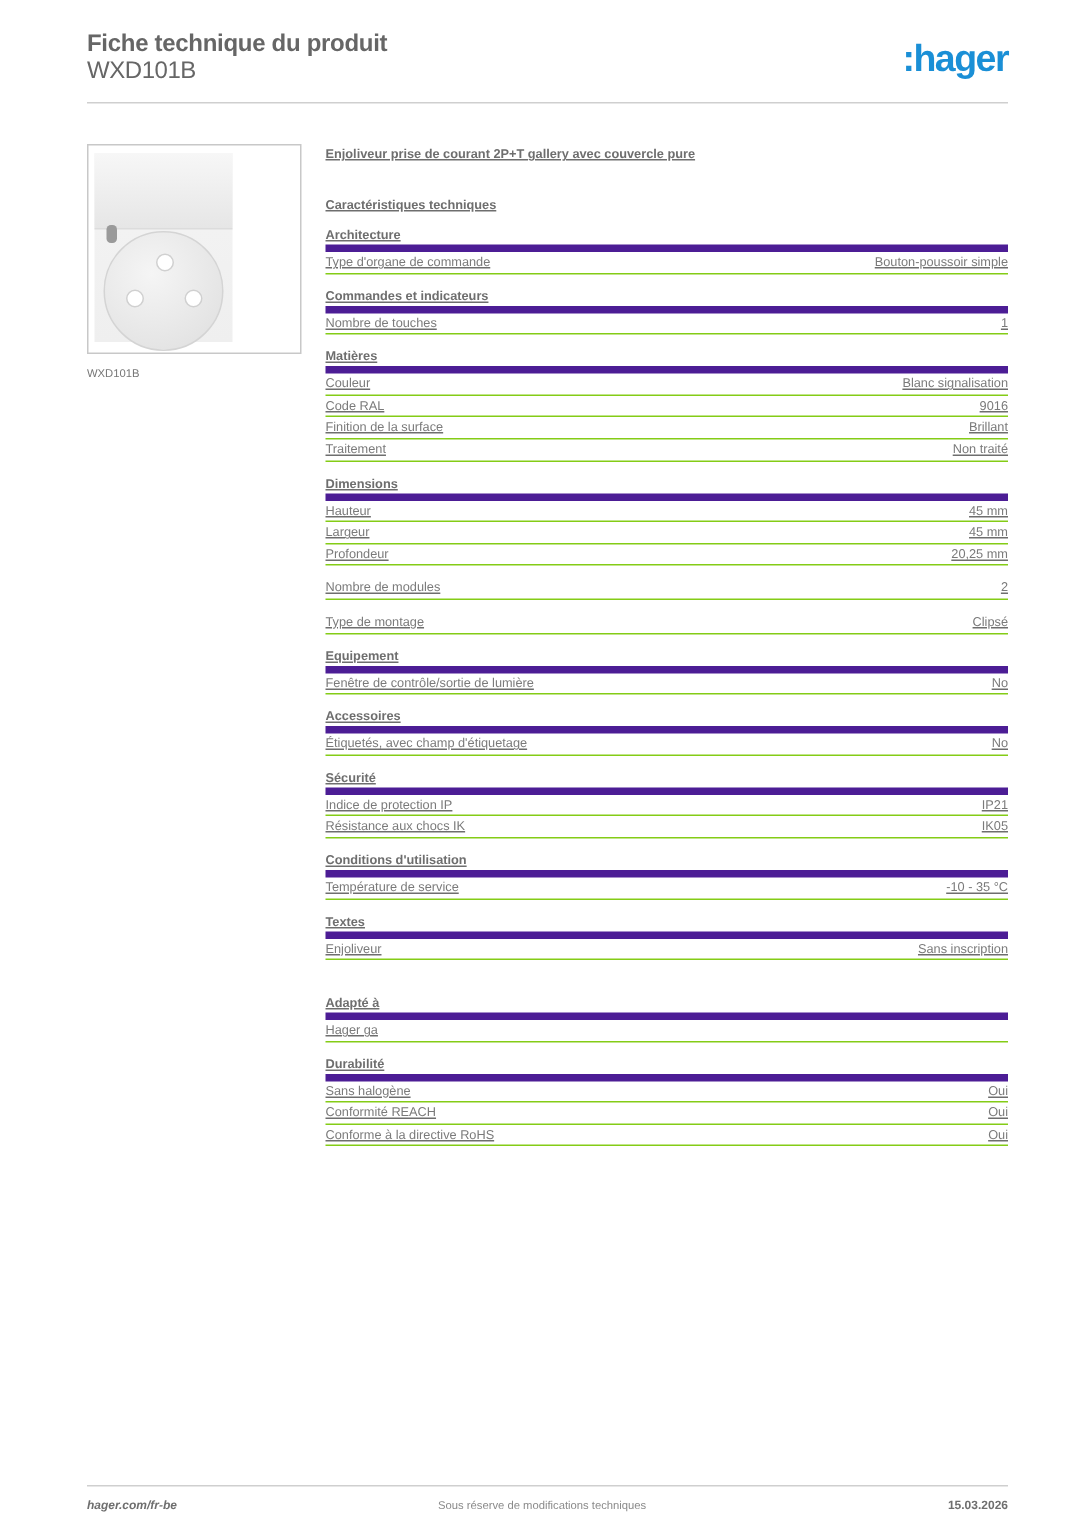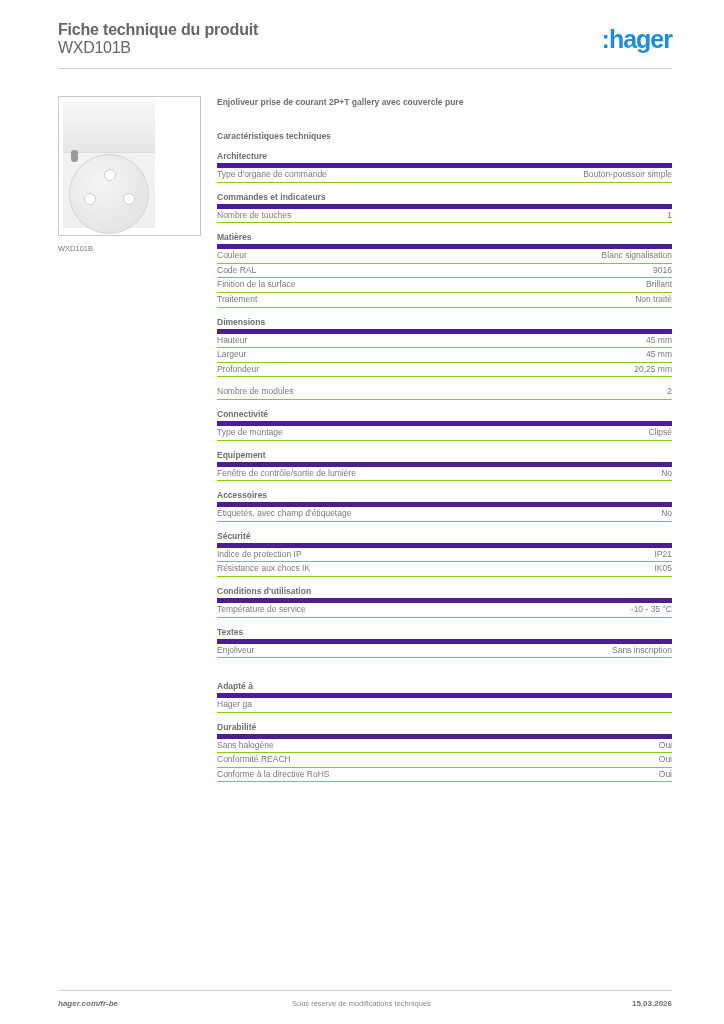--- a/index.html
+++ b/index.html
@@ -50,21 +50,21 @@
       position: absolute; width: 10px; height: 10px; border-radius: 50%;
       background: #ffffff; border: 1px solid #d0d0d0;
     }
     .pin.earth { left: 34px; top: 14px; }
     .pin.left { left: 14px; top: 38px; }
     .pin.right { left: 53px; top: 38px; }
     .image-caption {
       position: absolute; left: 58px; top: 244px; font-size: 7.5px; color: #777777;
     }
     .content {
-      position: absolute; left: 217px; top: 96px; width: 455px;
+      position: absolute; left: 217px; top: 96px; width: 455px; text-decoration: underline;
     }
     .product-desc {
       font-size: 8.5px; font-weight: bold; color: #6e6e6e; height: 12px; line-height: 12px;
     }
     .char-title {
       margin-top: 22px; font-size: 8.5px; font-weight: bold; color: #6e6e6e;
       height: 12px; line-height: 12px; margin-bottom: 8px;
     }
     .section { margin-bottom: 8px; }
     .section-title {
@@ -173,21 +173,20 @@
   </div>
 
   <div class="section">
     <div class="row">
       <span class="label">Nombre de modules</span>
       <span class="value">2</span>
     </div>
   </div>
 
   <div class="section">
-    <div class="section-title">Connectivité</div>
     <div class="row">
       <span class="label">Type de montage</span>
       <span class="value">Clipsé</span>
     </div>
   </div>
 
   <div class="section">
     <div class="section-title">Equipement</div>
     <div class="row">
       <span class="label">Fenêtre de contrôle/sortie de lumière</span>

